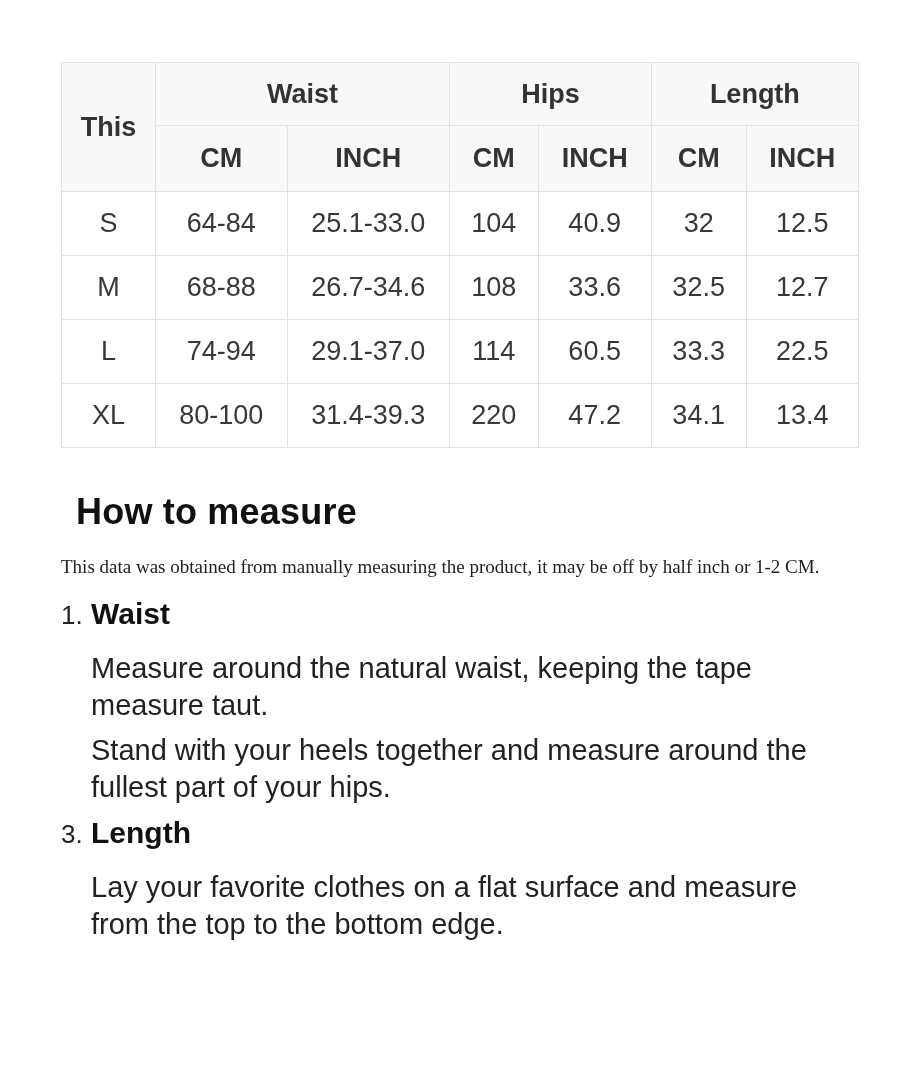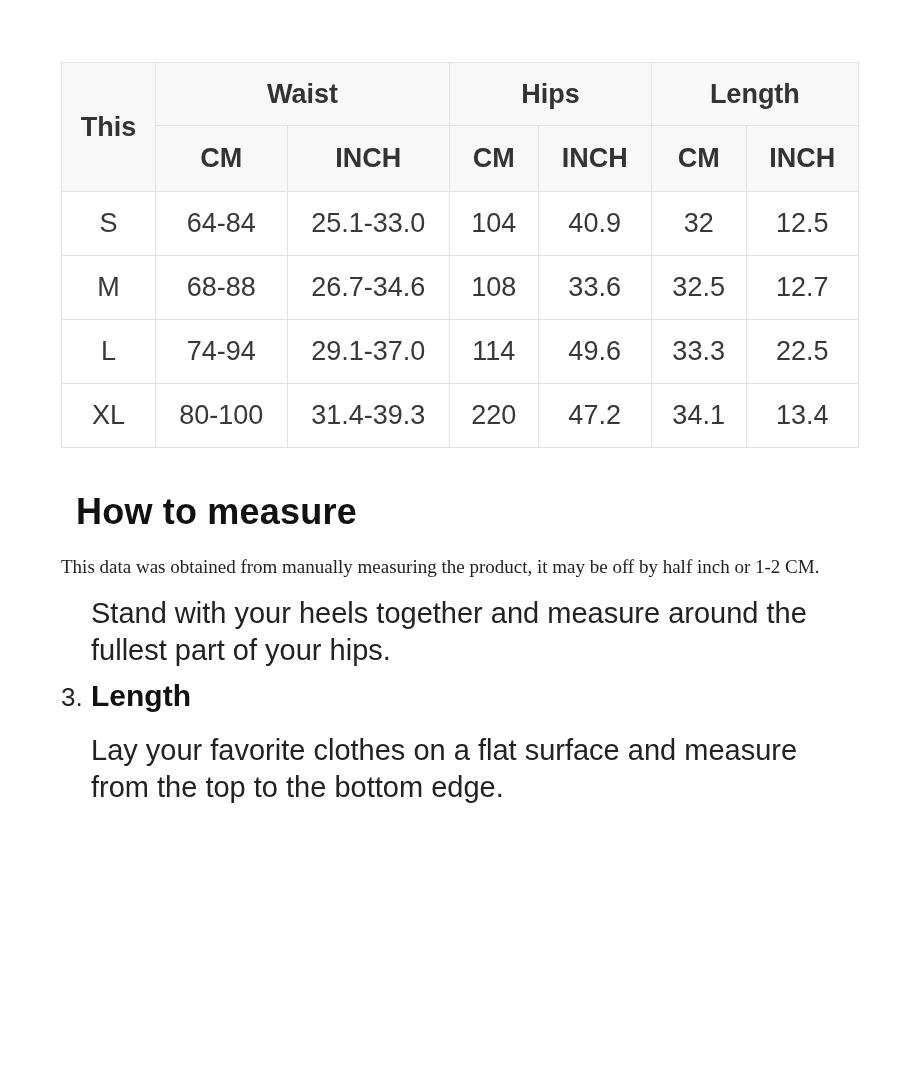--- a/index.html
+++ b/index.html
@@ -133,21 +133,21 @@
         <td>108</td>
         <td>33.6</td>
         <td>32.5</td>
         <td>12.7</td>
       </tr>
       <tr class="data-row">
         <td>L</td>
         <td>74-94</td>
         <td>29.1-37.0</td>
         <td>114</td>
-        <td>49.6</td>
+        <td>60.5</td>
         <td>33.3</td>
         <td>22.5</td>
       </tr>
       <tr class="data-row">
         <td>XL</td>
         <td>80-100</td>
         <td>31.4-39.3</td>
         <td>220</td>
         <td>47.2</td>
         <td>34.1</td>
@@ -155,20 +155,26 @@
       </tr>
     </tbody>
   </table>
 
   <h2 class="htm-heading">How to measure</h2>
 
   <p class="htm-intro">This data was obtained from manually measuring the product, it may be off by half inch or 1-2 CM.</p>
 
   <ol class="steps">
     <li class="step">
+      <div class="step-head">
+        <span class="step-num">1.</span><span class="step-title">Waist</span>
+      </div>
+      <p class="step-desc">Measure around the natural waist, keeping the tape measure taut.</p>
+    </li>
+    <li class="step">
       <p class="step-desc">Stand with your heels together and measure around the fullest part of your hips.</p>
     </li>
     <li class="step">
       <div class="step-head">
         <span class="step-num">3.</span><span class="step-title">Length</span>
       </div>
       <p class="step-desc">Lay your favorite clothes on a flat surface and measure from the top to the bottom edge.</p>
     </li>
   </ol>
 

